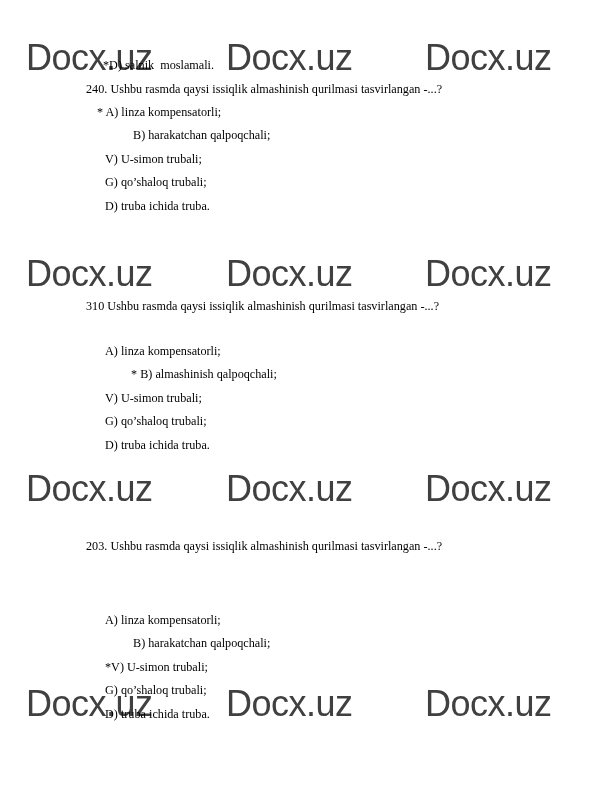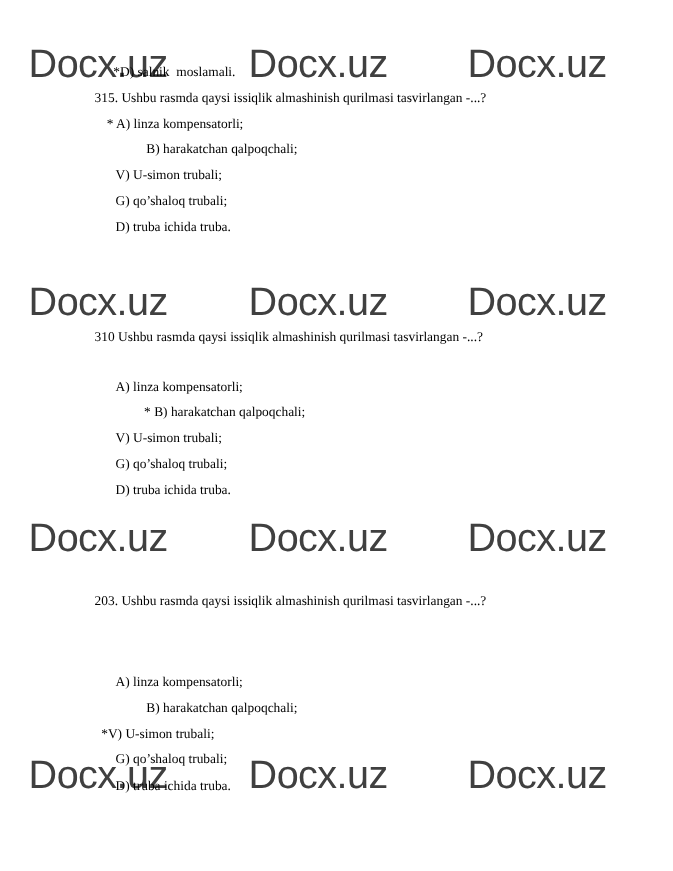--- a/index.html
+++ b/index.html
@@ -62,39 +62,39 @@
   <div class="wm" style="left:26px; top:686px;">Docx.uz</div>
   <div class="wm" style="left:226px; top:686px;">Docx.uz</div>
   <div class="wm" style="left:425px; top:686px;">Docx.uz</div>
 </div>
 
 <div class="content">
 
   <div class="line" style="left:103px; top:58px;">*D) salnik  moslamali.</div>
 
   <div>
-    <div class="line" style="left:86px; top:82px;">315. Ushbu rasmda qaysi issiqlik almashinish qurilmasi tasvirlangan -...?</div>
+    <div class="line" style="left:86px; top:82px;">240. Ushbu rasmda qaysi issiqlik almashinish qurilmasi tasvirlangan -...?</div>
     <div class="line" style="left:97px; top:105px;text-align:right;">* A) linza kompensatorli;</div>
     <div class="line" style="left:133px; top:128px;">B) harakatchan qalpoqchali;</div>
     <div class="line" style="left:105px; top:152px;">V) U-simon trubali;</div>
     <div class="line" style="left:105px; top:175px;">G) qo’shaloq trubali;</div>
     <div class="line" style="left:105px; top:199px;">D) truba ichida truba.</div>
   </div>
 
   <div>
     <div class="line" style="left:86px; top:299px;">310 Ushbu rasmda qaysi issiqlik almashinish qurilmasi tasvirlangan -...?</div>
     <div class="line" style="left:105px; top:344px;">A) linza kompensatorli;</div>
-    <div class="line" style="left:131px; top:367px;">* B) harakatchan qalpoqchali;</div>
+    <div class="line" style="left:131px; top:367px;">* B) almashinish qalpoqchali;</div>
     <div class="line" style="left:105px; top:391px;">V) U-simon trubali;</div>
     <div class="line" style="left:105px; top:414px;">G) qo’shaloq trubali;</div>
     <div class="line" style="left:105px; top:438px;">D) truba ichida truba.</div>
   </div>
 
   <div>
     <div class="line" style="left:86px; top:539px;">203. Ushbu rasmda qaysi issiqlik almashinish qurilmasi tasvirlangan -...?</div>
     <div class="line" style="left:105px; top:613px;">A) linza kompensatorli;</div>
     <div class="line" style="left:133px; top:636px;">B) harakatchan qalpoqchali;</div>
-    <div class="line" style="left:92px; top:660px;">*V) U-simon trubali;</div>
+    <div class="line" style="left:105px; top:660px;">*V) U-simon trubali;</div>
     <div class="line" style="left:105px; top:683px;">G) qo’shaloq trubali;</div>
     <div class="line" style="left:105px; top:707px;">D) truba ichida truba.</div>
   </div>
 
 </div>
 
 </body></html>

